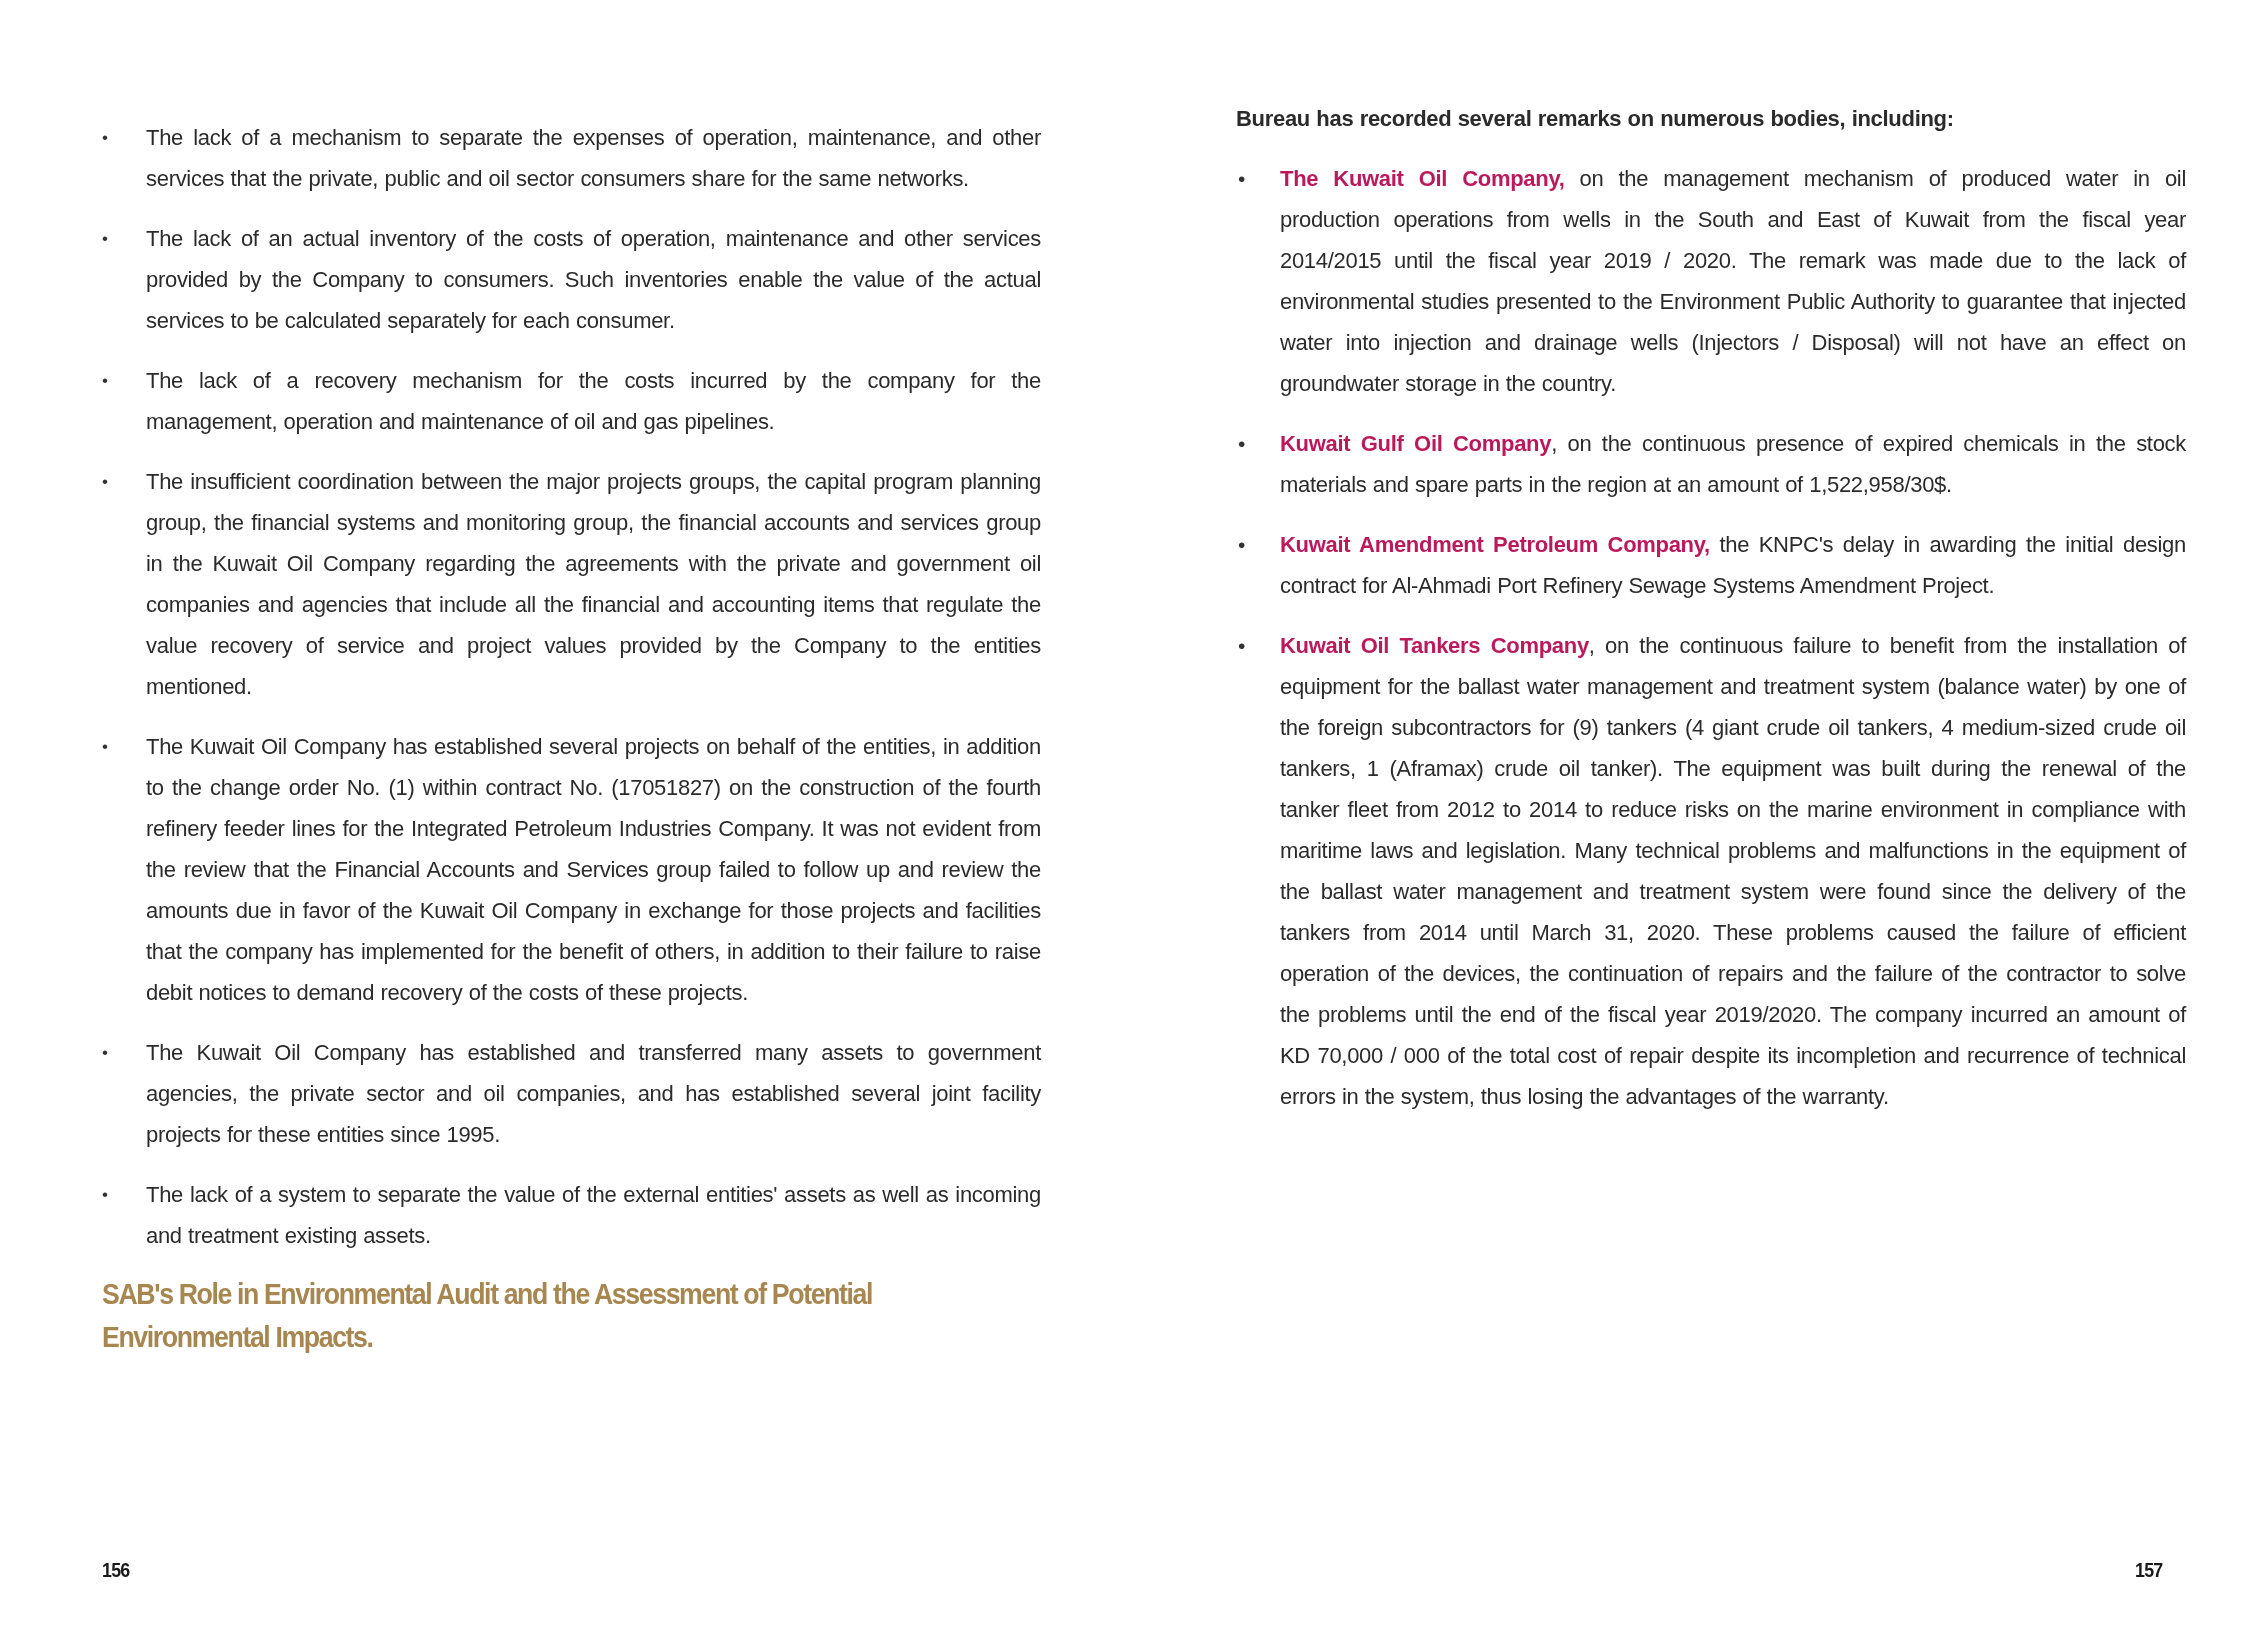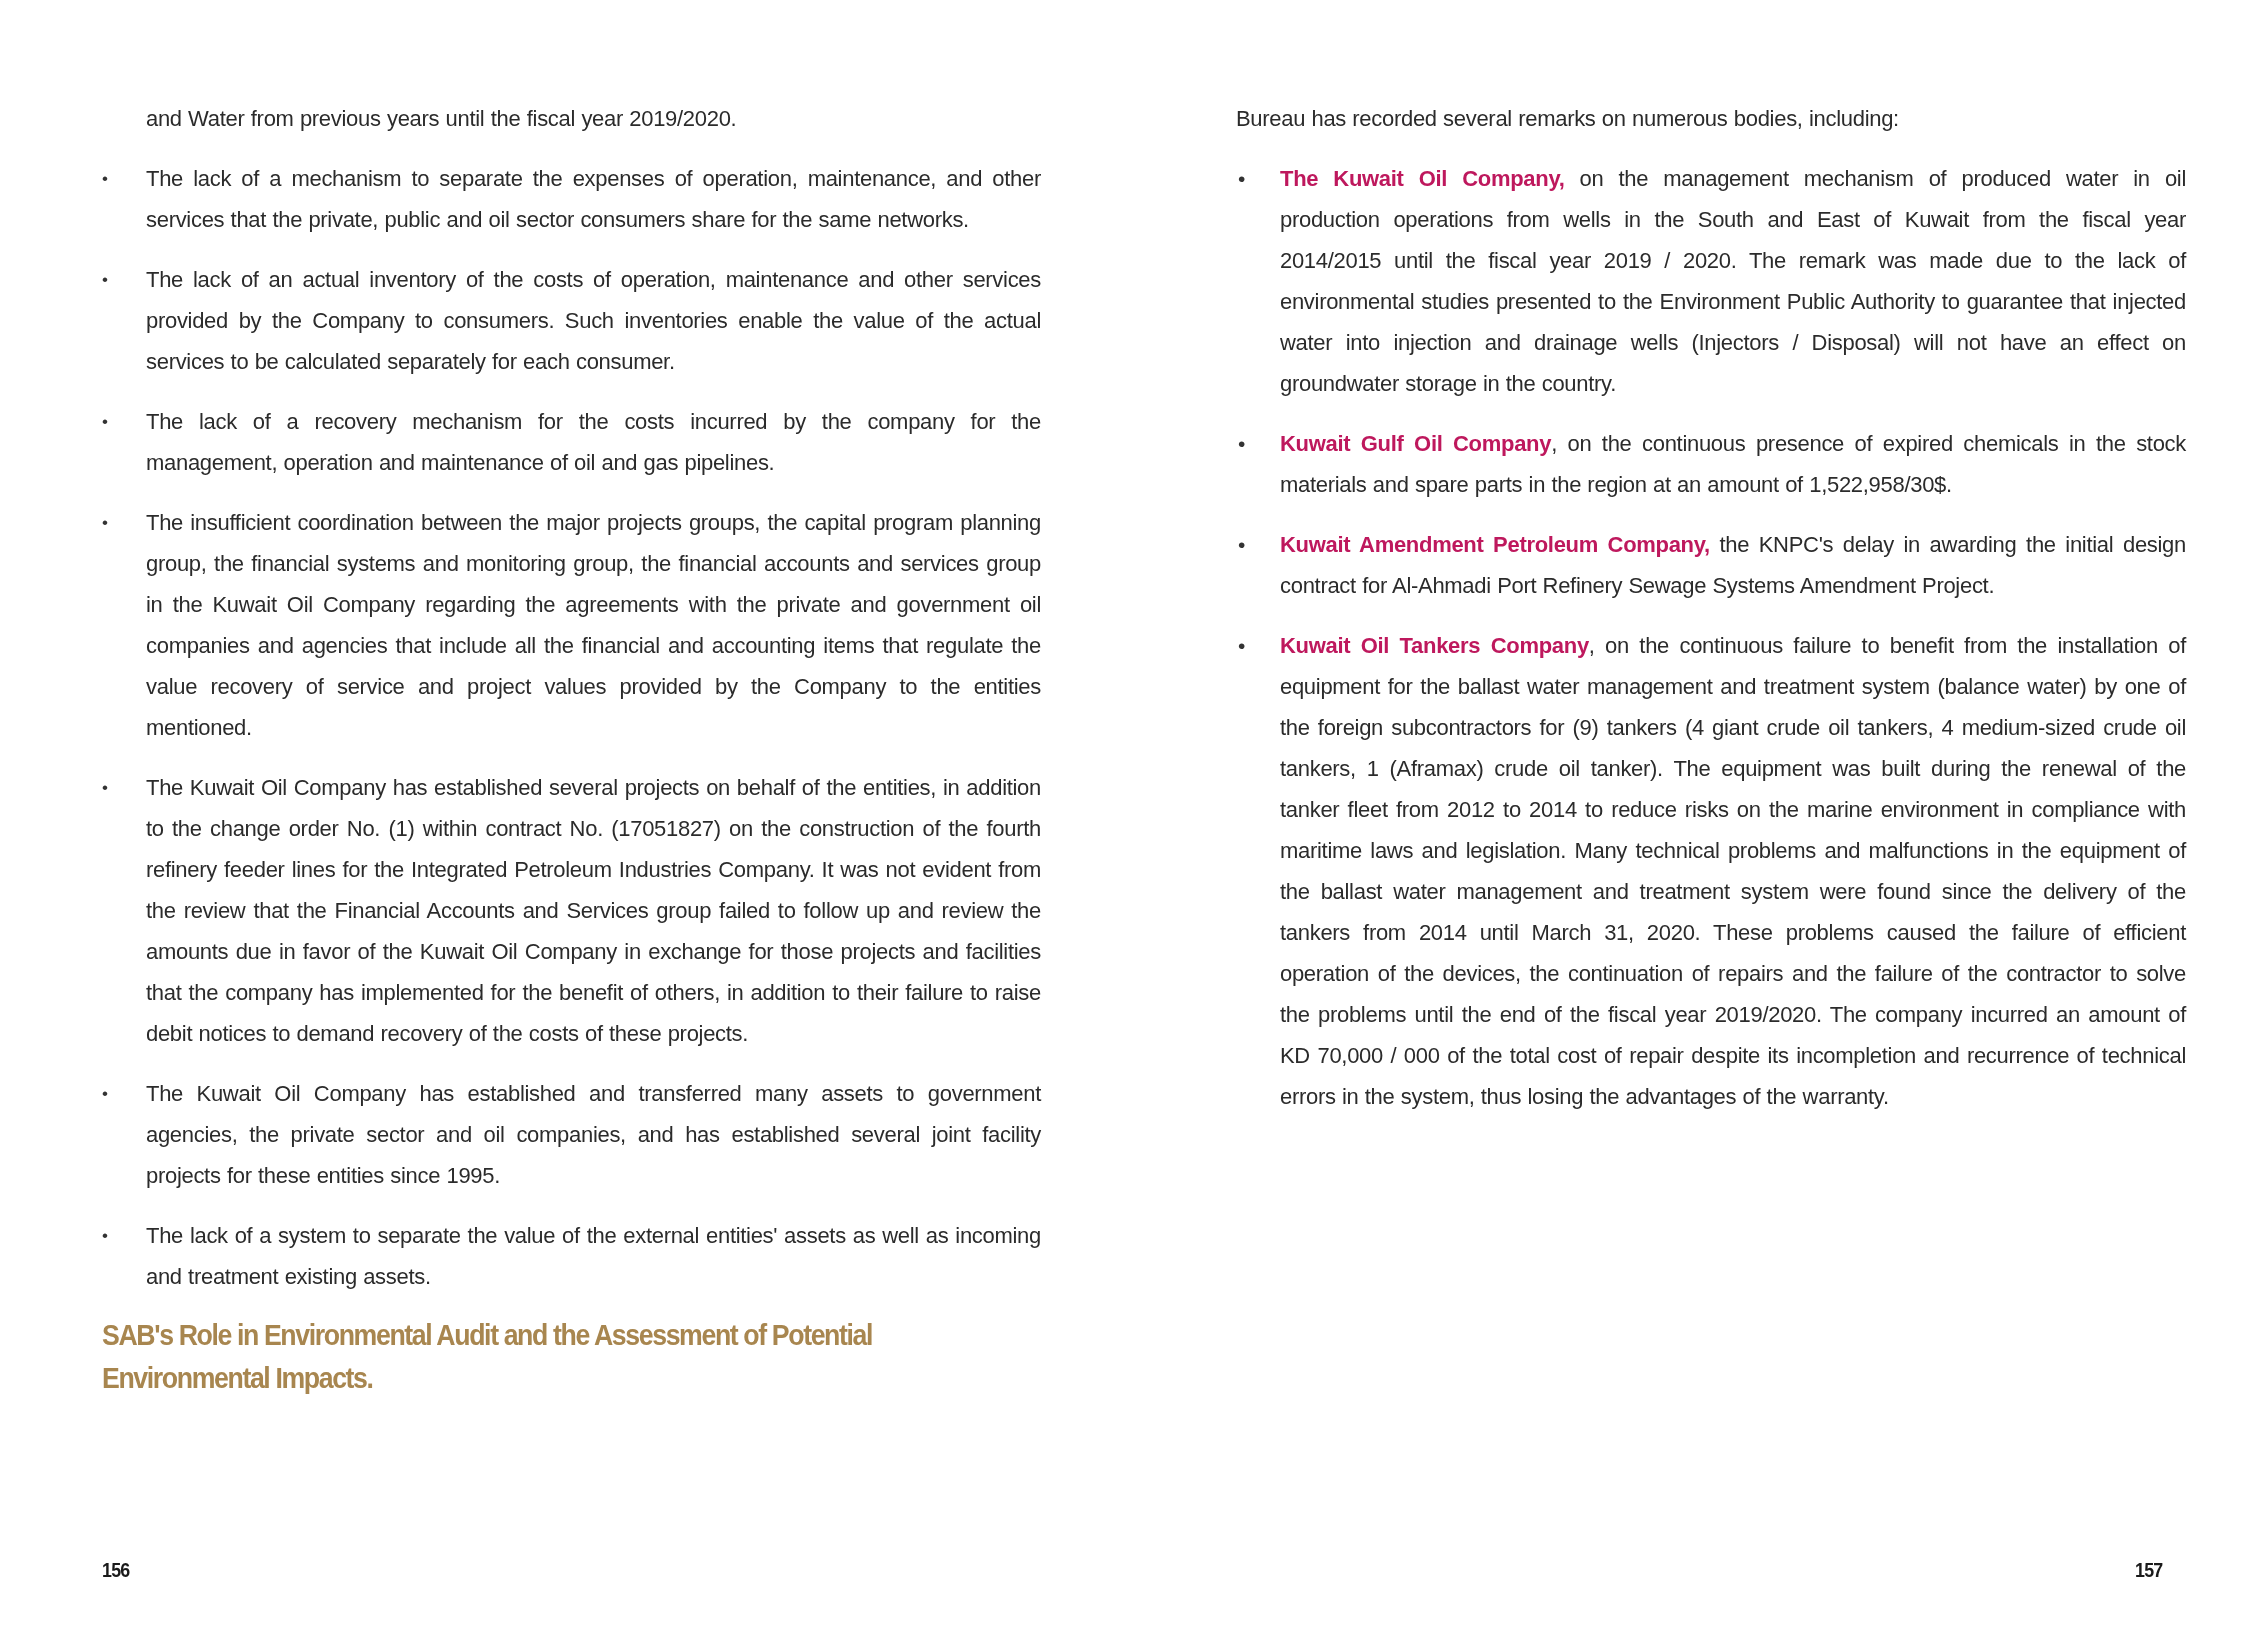--- a/index.html
+++ b/index.html
@@ -9,21 +9,21 @@
   .page-left { left: 0; width: 1132px; }
   .page-right { left: 1132px; width: 1132px; }
   .col { position: absolute; top: 98px; }
   .page-left .col { left: 102px; width: 939px; }
   .page-right .col { left: 104px; width: 950px; }
   p.para, .bullet-text, .lead {
     margin: 0; font-size: 22px; line-height: 41px; text-align: justify;
     letter-spacing: -0.3px; word-spacing: 0.5px;
   }
   .lead { padding-left: 44px; }
-  .page-right .lead { padding-left: 0; }
+  .page-right .lead { padding-left: 0; font-weight: bold; }
   ul.bullets { list-style: none; margin: 0; padding: 0; }
   ul.bullets li { position: relative; padding-left: 44px; margin-top: 19px; }
   ul.bullets li .bullet-glyph { position: absolute; left: 0; top: 0; font-size: 17px; line-height: 41px; color: #333; }
   .page-right ul.bullets li .bullet-glyph { left: 1.9px; font-size: 21px; }
   .bold-lead { font-weight: bold; color: #be185d; }
   h2.section-heading {
     margin: 17px 0 0 0; font-family: "Liberation Sans", sans-serif; font-weight: bold;
     font-size: 29px; line-height: 43px; color: #a8864f; letter-spacing: -1.5px;
     transform: scaleX(0.92); transform-origin: left; width: 1022px;
   }
@@ -31,21 +31,20 @@
   .page-number { position: absolute; top: 1558px; font-weight: bold; font-size: 21px;
                  color: #1a1a1a; letter-spacing: -0.9px; transform: scaleX(0.85); transform-origin: left; }
   .page-left .page-number { left: 102px; }
   .page-right .page-number { left: 1003px; }
 </style>
 </head>
 <body>
 
 <div class="page page-left">
   <div class="col">
-    <p class="lead">and Water from previous years until the fiscal year 2019/2020.</p>
     <ul class="bullets">
       <li>
           <span class="bullet-glyph">•</span>
           <p class="bullet-text">The lack of a mechanism to separate the expenses of operation, maintenance, and other services that the private, public and oil sector consumers share for the same networks.</p>
         </li>
       <li>
           <span class="bullet-glyph">•</span>
           <p class="bullet-text">The lack of an actual inventory of the costs of operation, maintenance and other services provided by the Company to consumers. Such inventories enable the value of the actual services to be calculated separately for each consumer.</p>
         </li>
       <li>

